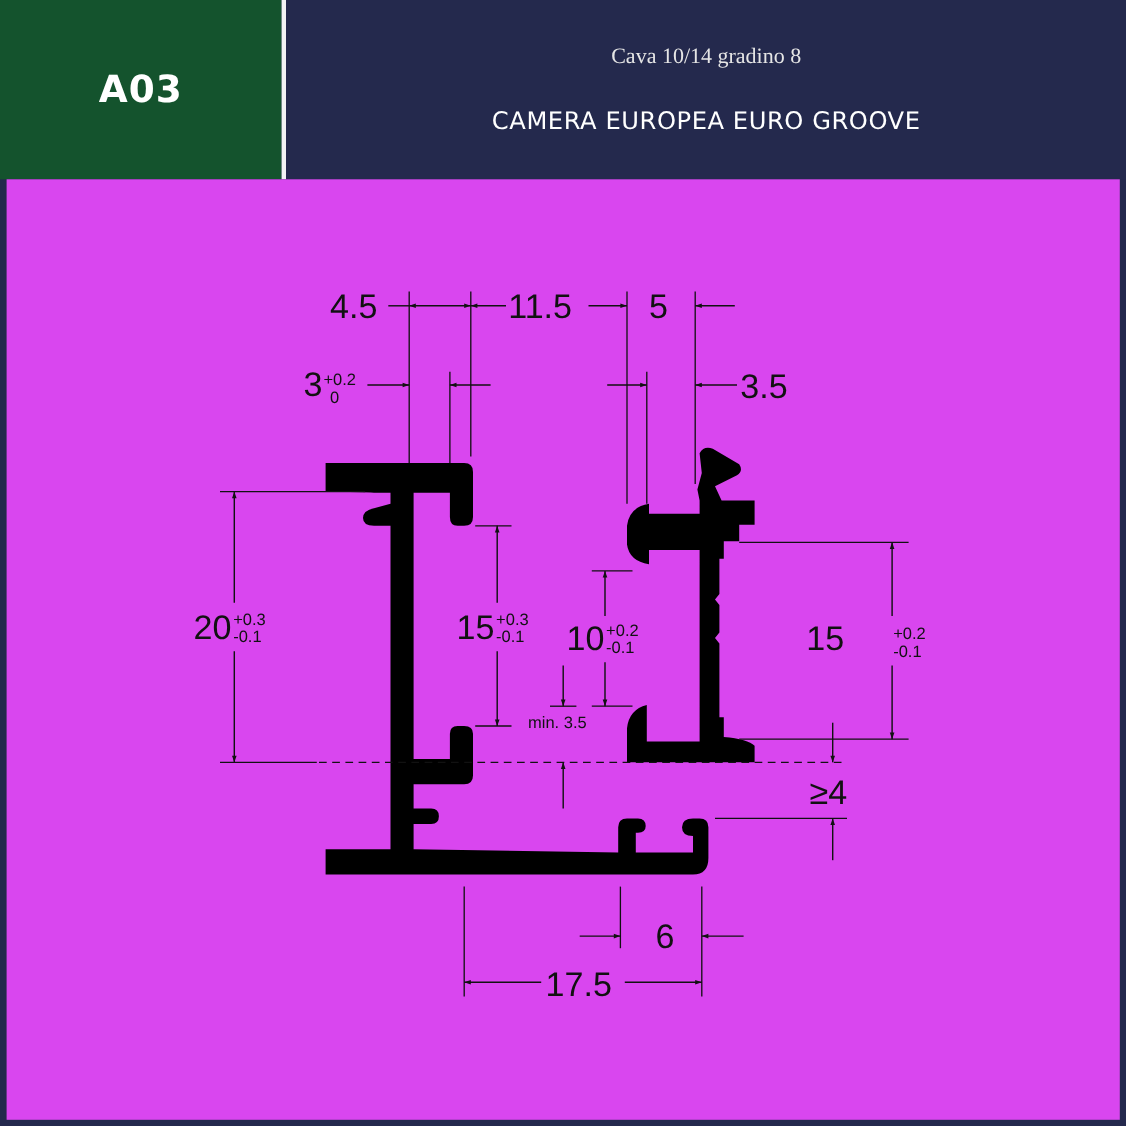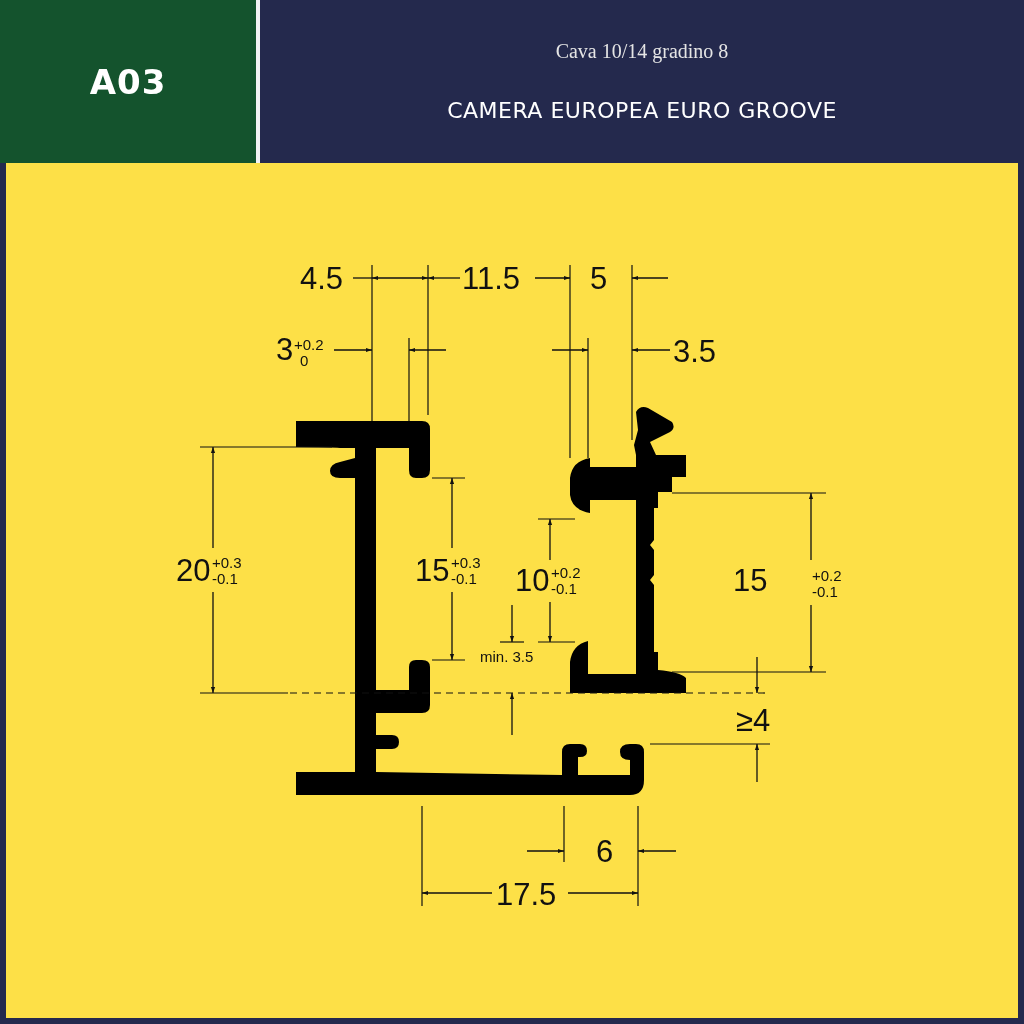--- a/index.html
+++ b/index.html
@@ -3,21 +3,21 @@
 <meta charset="utf-8">
 <style>
   html, body { margin: 0; padding: 0; }
   body { width: 1024px; height: 1024px; background: #24294d; position: relative; overflow: hidden; font-family: "Liberation Sans", sans-serif; }
   .header-left { position: absolute; left: 0; top: 0; width: 256px; height: 163px; background: #14532d; display: flex; align-items: center; justify-content: center; }
   .code { color: #fff; font-family: "DejaVu Sans", sans-serif; font-weight: bold; font-size: 34px; letter-spacing: 1px; }
   .divider { position: absolute; left: 256px; top: 0; width: 4px; height: 163px; background: #f2f2f4; }
   .header-right { position: absolute; left: 260px; top: 0; width: 764px; height: 163px; background: #24294d; }
   .subtitle { position: absolute; left: 0; width: 764px; top: 40px; text-align: center; color: #e5e5e5; font-family: Liberation Serif, serif; font-size: 20px; }
   .title { position: absolute; left: 0; width: 764px; top: 98px; text-align: center; color: #fff; font-family: "DejaVu Sans", sans-serif; font-size: 22px; letter-spacing: 0.5px; }
-  .canvas { position: absolute; left: 6px; top: 163px; width: 1012px; height: 855px; background: #fde047; }
+  .canvas { position: absolute; left: 6px; top: 163px; width: 1012px; height: 855px; background: #d946ef; }
   svg { position: absolute; left: 0; top: 0; }
   .dim { font-family: "Liberation Sans", sans-serif; fill: #111; }
 </style>
 </head>
 <body>
 
 <div class="header-left">
   <span class="code">A03</span>
 </div>
 <div class="divider"></div>

